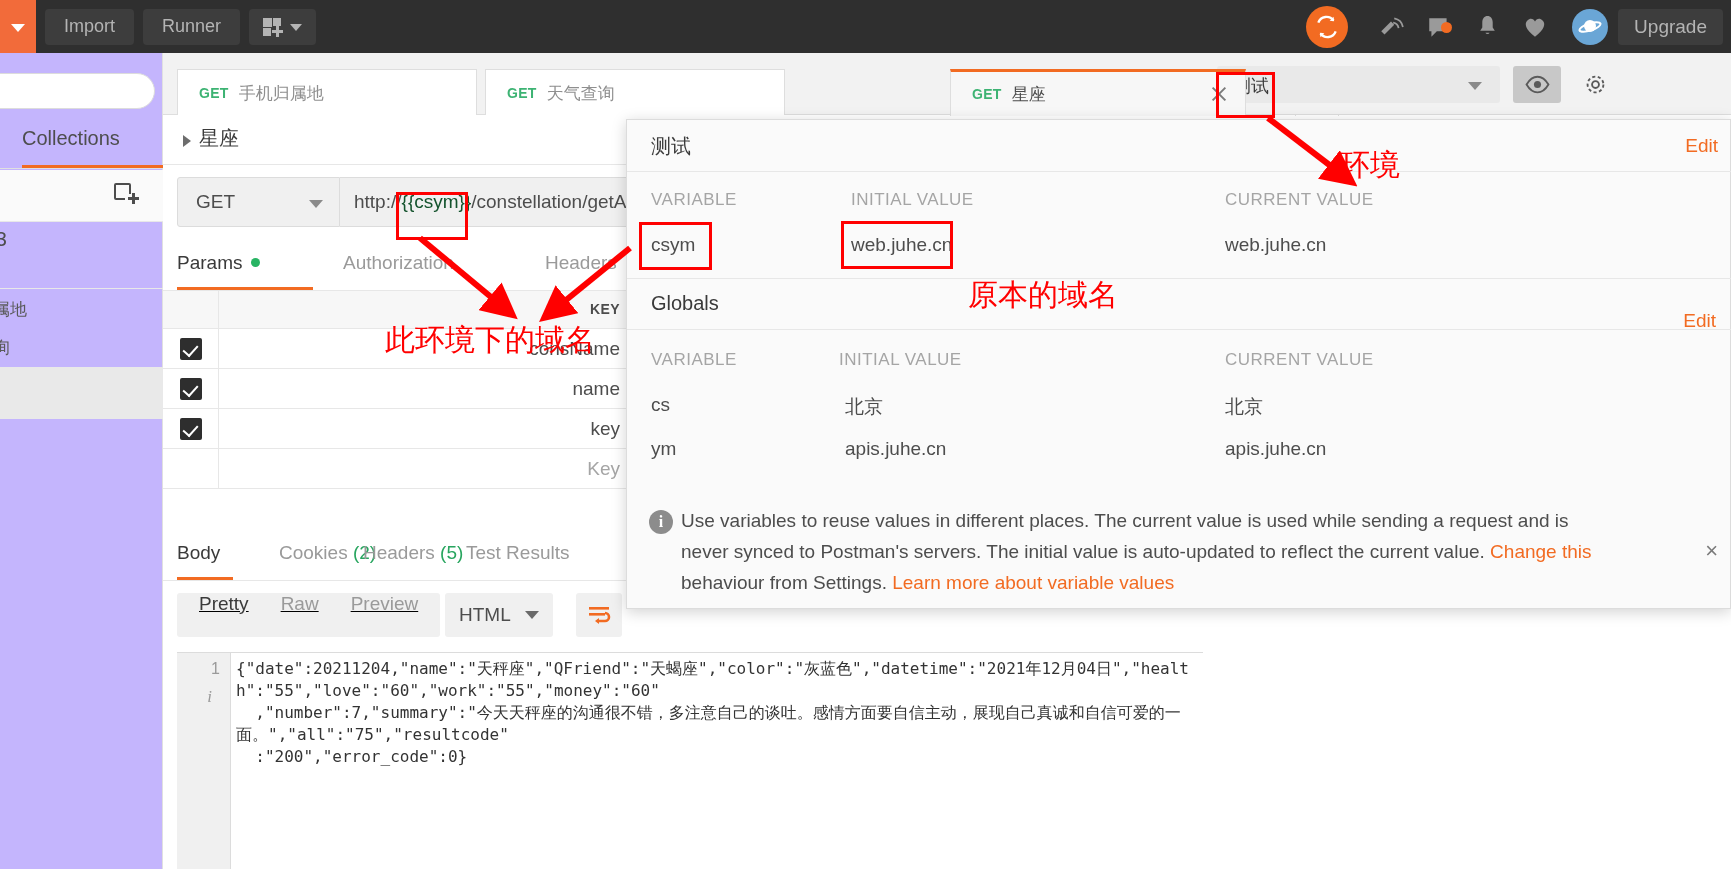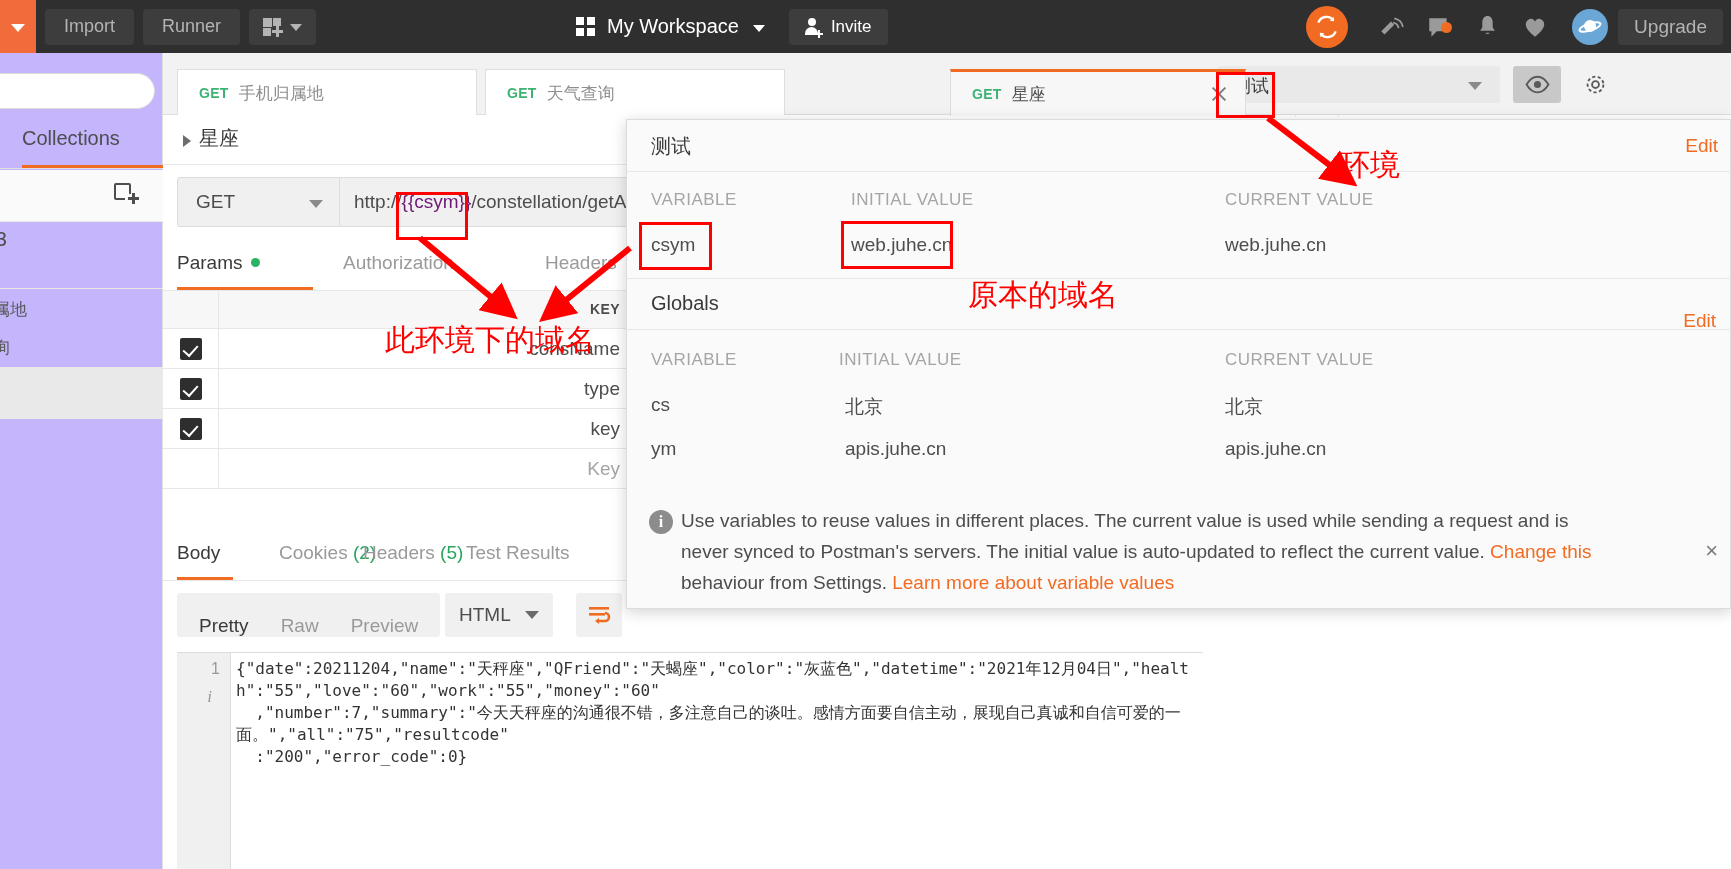--- a/index.html
+++ b/index.html
@@ -262,21 +262,21 @@
     position: absolute; right: 16px; top: 22px; width: 0; height: 0;
     border-left: 7px solid transparent; border-right: 7px solid transparent;
     border-top: 8px solid #8a8a8a;
   }
   .url-input {
     position: absolute; left: 177px; top: 0; width: 863px; height: 50px;
     background: #f0f0f0; border: 1px solid #dcdcdc; border-left: none;
     font-size: 19px; color: #4d4d4d; line-height: 48px; padding-left: 14px;
     white-space: nowrap; overflow: hidden;
   }
-  .url-var { color: #701a75; }
+  .url-var { color: #14532d; }
 
   .reqtabs {
     position: absolute; left: 0; top: 128px; width: 1040px; height: 48px;
     border-bottom: 1px solid #e7e7e7;
   }
   .rt {
     position: absolute; top: 9px; font-size: 19px; color: #9a9a9a;
   }
   .rt.active { color: #3a3a3a; }
   .rt .greendot {
@@ -319,21 +319,21 @@
   .st { position: absolute; top: 9px; font-size: 19px; color: #9a9a9a; }
   .st.active { color: #3a3a3a; }
   .st .cnt { color: #28a55f; }
   .st-underline {
     position: absolute; left: 14px; top: 44px; width: 56px; height: 3px; background: #f26b22;
   }
 
   .resp-toolbar { position: absolute; left: 0; top: 478px; width: 1040px; height: 52px; }
   .seg {
     position: absolute; left: 14px; top: 0; height: 44px; background: #f0f0f0;
-    border-radius: 3px; display: flex; align-items: flex-end; padding: 0 6px;
+    border-radius: 3px; display: flex; align-items: flex-start; padding: 0 6px; text-decoration: underline;
   }
   .seg .opt { font-size: 19px; color: #9a9a9a; padding: 0 16px; }
   .seg .opt.active { color: #3a3a3a; }
   .fmt-sel {
     position: absolute; left: 282px; top: 0; height: 44px; background: #f0f0f0;
     border-radius: 3px; display: flex; align-items: center; padding: 0 14px;
   }
   .fmt-sel .fv { font-size: 19px; color: #4d4d4d; }
   .fmt-sel .fc {
     width: 0; height: 0; border-left: 7px solid transparent;
@@ -421,36 +421,20 @@
     <div class="tb-btn newbtn">
       <span class="newsq">
         <i class="s1"></i>
           <i class="s2"></i>
           <i class="s3"></i>
           <i class="plus"></i>
       </span>
       <span class="caret-grey"></span>
     </div>
 
-    <div class="ws-wrap">
-      <span class="grid-icon">
-        <i class="g1"></i>
-          <i class="g2"></i>
-          <i class="g3"></i>
-          <i class="g4"></i>
-      </span>
-      <span class="ws-title">My Workspace</span>
-      <span class="ws-caret"></span>
-      <span class="invite-btn">
-        <span class="person-ico">
-          <i class="hd"></i><i class="bd"></i><i class="pl"></i>
-        </span>
-        <span>Invite</span>
-      </span>
-    </div>
 
     <div class="right-icons">
       <div class="sync-circle">
         <svg width="26" height="26" viewBox="0 0 24 24" fill="none" stroke="#fff" stroke-width="2.2">
           <path d="M4 8 A8 8 0 0 1 18 6"></path>
             <path d="M20 16 A8 8 0 0 1 6 18"></path>
           <path d="M18 2.5 L18.6 6.6 L14.5 6.2 Z" fill="#fff" stroke="none"></path>
           <path d="M6 21.5 L5.4 17.4 L9.5 17.8 Z" fill="#fff" stroke="none"></path>
         </svg>
       </div>
@@ -584,21 +568,21 @@
       <div class="prow">
         <div class="cbcell">
             <span class="cbx"></span>
           </div>
         <div class="keycell">consName</div>
       </div>
       <div class="prow">
         <div class="cbcell">
             <span class="cbx"></span>
           </div>
-        <div class="keycell">type</div>
+        <div class="keycell">name</div>
       </div>
       <div class="prow">
         <div class="cbcell">
             <span class="cbx"></span>
           </div>
         <div class="keycell">key</div>
       </div>
       <div class="prow">
         <div class="cbcell"></div>
         <div class="keycell ph">Key</div>

